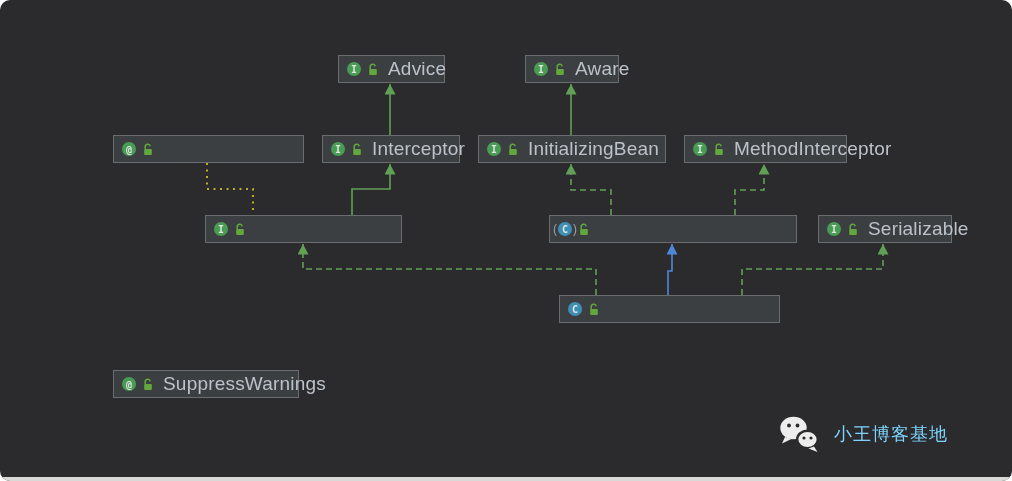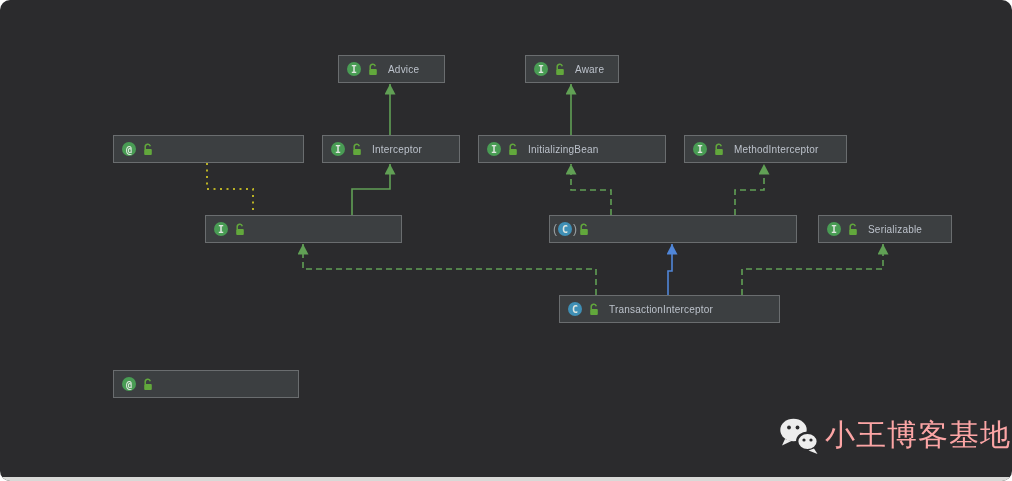--- a/index.html
+++ b/index.html
@@ -7,23 +7,23 @@
   .edges-svg{position:absolute;left:0;top:0;width:1012px;height:481px;pointer-events:none;}
   .node{position:absolute;height:26px;display:flex;align-items:center;box-sizing:content-box;
         background:#3c3f41;border:1px solid #6a6d6f;padding:0;cursor:default;}
   .node .icon-wrap{position:relative;width:16px;height:16px;margin-left:7px;flex:0 0 auto;}
   .type-circle{position:absolute;left:1px;top:1px;width:14px;height:14px;border-radius:50%;
         display:flex;align-items:center;justify-content:center;
         font-family:"DejaVu Sans Mono","Liberation Mono",monospace;font-size:10px;font-weight:bold;color:#dfe6e0;}
   .paren{position:absolute;top:0px;font-size:12px;color:#9aa0a3;font-weight:normal;line-height:16px;}
   .paren.l{left:-4px;} .paren.r{right:-4px;}
   .lock{margin-left:5px;flex:0 0 auto;}
-  .node .label{margin-left:9px;margin-right:11px;font-size:10px;color:#bcc2cb;white-space:nowrap;letter-spacing:.2px;}
+  .node .label{margin-left:9px;margin-right:11px;font-size:19px;color:#bcc2cb;white-space:nowrap;letter-spacing:.2px;}
   .watermark{position:absolute;display:flex;align-items:center;}
-  .watermark .wm-text{font-size:30px;color:#fca5a5;margin-left:5px;letter-spacing:1px;font-family:"DejaVu Sans","Liberation Sans",sans-serif;}
+  .watermark .wm-text{font-size:18px;color:#7dd3fc;margin-left:14px;letter-spacing:1px;font-family:"DejaVu Sans","Liberation Sans",sans-serif;}
   .bottom-strip{position:absolute;left:0;right:0;bottom:0;height:4px;}
 </style>
 </head>
 <body>
 
 <div class="screen" style="background: rgb(43, 43, 45);">
   <svg class="edges-svg" width="1012" height="481" viewBox="0 0 1012 481">
     <defs>
       <marker id="arrow-green" markerUnits="userSpaceOnUse" markerWidth="13" markerHeight="13" refX="10.5" refY="5.5" orient="auto">
         <path d="M0,0 L10.5,5.5 L0,11 Z" fill="#61a055"></path>
@@ -136,30 +136,30 @@
         <span class="label">Serializable</span>
       </div>
       <div class="node" style="left: 559px; top: 295px; width: 219px; background: rgb(60, 63, 65); border-color: rgb(106, 109, 111); color: rgb(188, 194, 203);">
         <span class="icon-wrap">
           <span class="type-circle" style="background:#3f8fb5">C</span>
         </span>
         <svg class="lock" width="12" height="13" viewBox="0 0 12 13">
           <path d="M3.2 6 L3.2 4.1 A2.6 2.6 0 0 1 8.3 3.2" fill="none" stroke="#62a83c" stroke-width="1.5"></path>
           <rect x="2.2" y="6" width="7.6" height="6" rx="1" fill="#62a83c"></rect>
         </svg>
-        <span class="label">TransactionInterceptor</span>
       </div>
       <div class="node" style="left: 113px; top: 370px; width: 184px; background: rgb(60, 63, 65); border-color: rgb(106, 109, 111); color: rgb(188, 194, 203);">
         <span class="icon-wrap">
           <span class="type-circle" style="background:#499c54">@</span>
         </span>
         <svg class="lock" width="12" height="13" viewBox="0 0 12 13">
           <path d="M3.2 6 L3.2 4.1 A2.6 2.6 0 0 1 8.3 3.2" fill="none" stroke="#62a83c" stroke-width="1.5"></path>
           <rect x="2.2" y="6" width="7.6" height="6" rx="1" fill="#62a83c"></rect>
         </svg>
+        <span class="label">SuppressWarnings</span>
       </div>
     </div>
 
   <div class="watermark" style="left:778px;top:415px;">
     <svg width="42" height="38" viewBox="0 0 42 38">
       <ellipse cx="15.5" cy="13" rx="13.2" ry="11.2" fill="#ededed"></ellipse>
       <path d="M7 22 L4 28.5 L13.5 24 Z" fill="#ededed"></path>
       <circle cx="11" cy="10.5" r="1.9" fill="#2b2b2d"></circle>
       <circle cx="19.5" cy="10.5" r="1.9" fill="#2b2b2d"></circle>
       <ellipse cx="29.5" cy="24.5" rx="10.3" ry="8.8" fill="#ededed" stroke="#2b2b2d" stroke-width="2.4"></ellipse>

